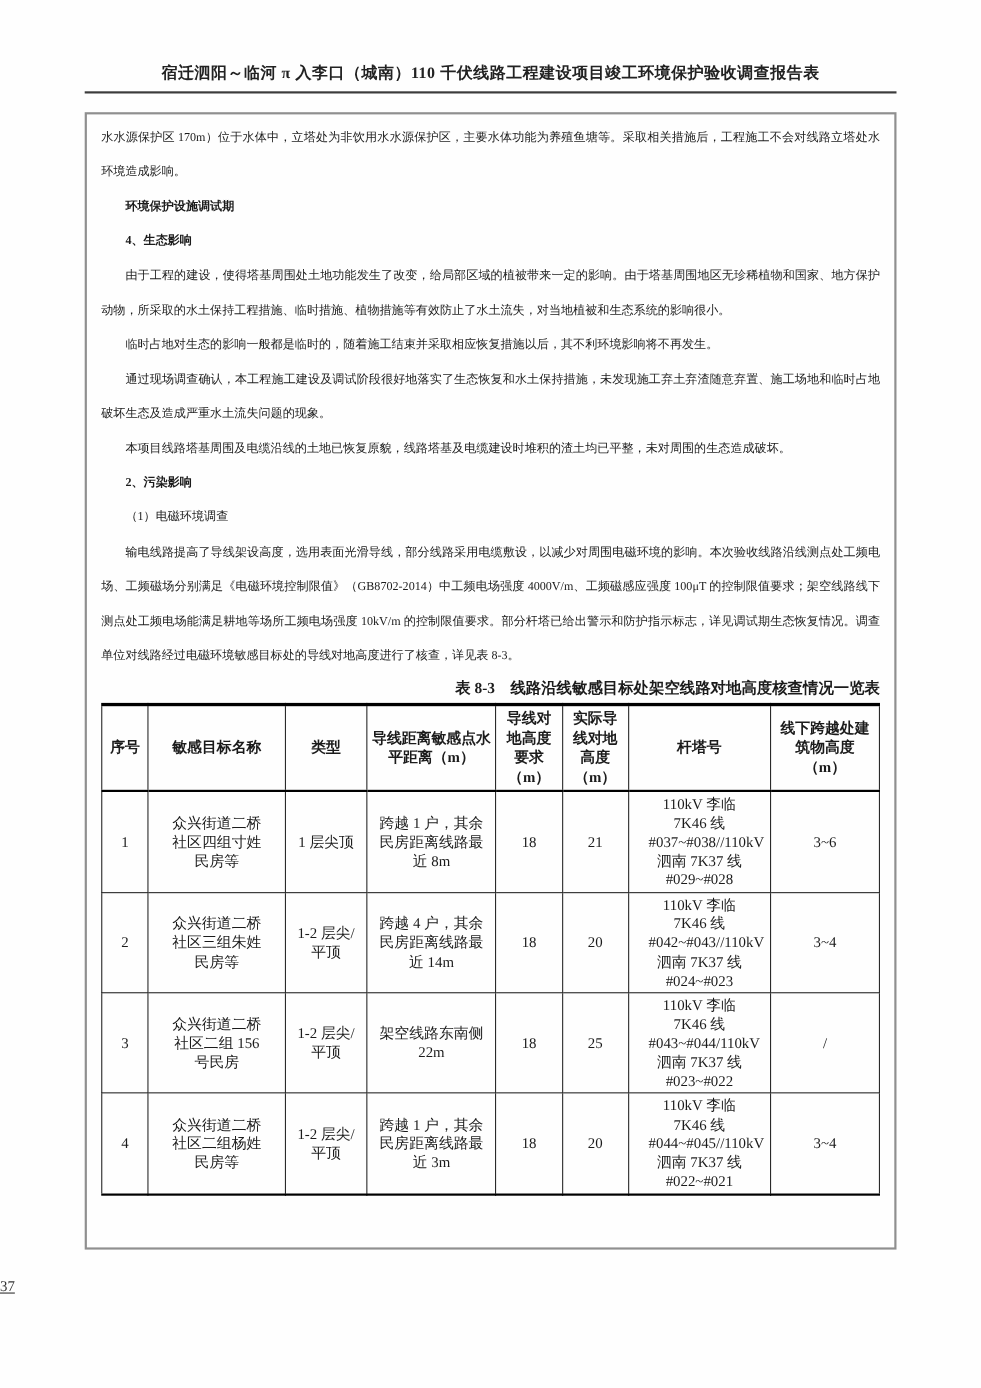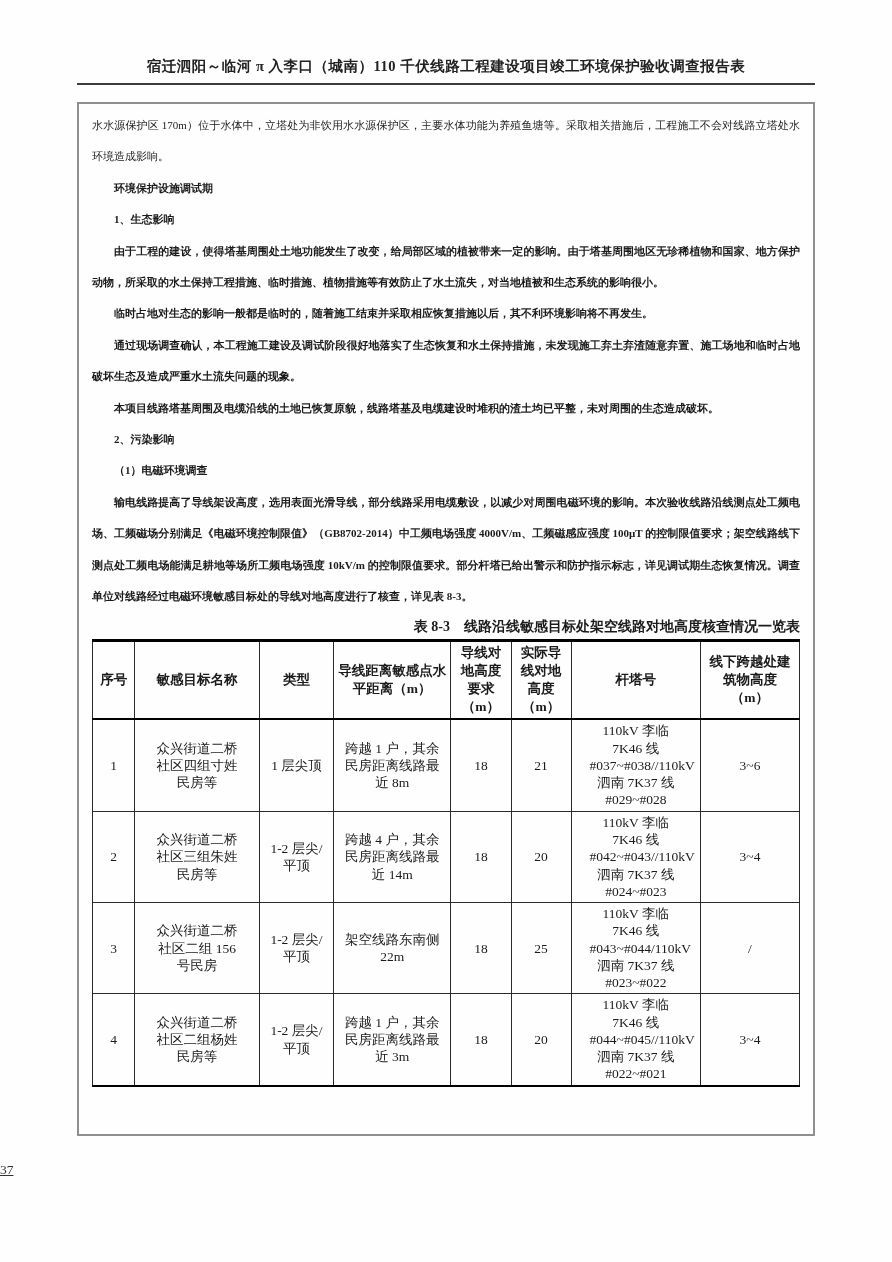--- a/index.html
+++ b/index.html
@@ -36,21 +36,21 @@
     overflow: hidden;
   }
 
   .para {
     margin: 0;
     font-size: 11px;
     line-height: 31.4px;
     text-align: justify;
     text-justify: inter-ideograph;
   }
-  .indent { text-indent: 2em; font-weight: bold; }
+  .indent { text-indent: 2em; }
   .bold   { font-weight: bold; }
 
   .table-title {
     margin-top: 3px;
     text-align: right;
     font-size: 14px;
     font-weight: bold;
     line-height: 22px;
   }
 
@@ -98,21 +98,21 @@
 
 <div class="page">
 
   <div class="header-title">宿迁泗阳～临河 π 入李口（城南）110 千伏线路工程建设项目竣工环境保护验收调查报告表</div>
   <div class="header-rule"></div>
 
   <div class="content-box">
 
     <p class="para">水水源保护区 170m）位于水体中，立塔处为非饮用水水源保护区，主要水体功能为养殖鱼塘等。采取相关措施后，工程施工不会对线路立塔处水环境造成影响。</p>
     <p class="para indent bold">环境保护设施调试期</p>
-    <p class="para indent bold">1、生态影响</p>
+    <p class="para indent bold">4、生态影响</p>
     <p class="para indent">由于工程的建设，使得塔基周围处土地功能发生了改变，给局部区域的植被带来一定的影响。由于塔基周围地区无珍稀植物和国家、地方保护动物，所采取的水土保持工程措施、临时措施、植物措施等有效防止了水土流失，对当地植被和生态系统的影响很小。</p>
     <p class="para indent">临时占地对生态的影响一般都是临时的，随着施工结束并采取相应恢复措施以后，其不利环境影响将不再发生。</p>
     <p class="para indent">通过现场调查确认，本工程施工建设及调试阶段很好地落实了生态恢复和水土保持措施，未发现施工弃土弃渣随意弃置、施工场地和临时占地破坏生态及造成严重水土流失问题的现象。</p>
     <p class="para indent">本项目线路塔基周围及电缆沿线的土地已恢复原貌，线路塔基及电缆建设时堆积的渣土均已平整，未对周围的生态造成破坏。</p>
     <p class="para indent bold">2、污染影响</p>
     <p class="para indent">（1）电磁环境调查</p>
     <p class="para indent">输电线路提高了导线架设高度，选用表面光滑导线，部分线路采用电缆敷设，以减少对周围电磁环境的影响。本次验收线路沿线测点处工频电场、工频磁场分别满足《电磁环境控制限值》（GB8702-2014）中工频电场强度 4000V/m、工频磁感应强度 100μT 的控制限值要求；架空线路线下测点处工频电场能满足耕地等场所工频电场强度 10kV/m 的控制限值要求。部分杆塔已给出警示和防护指示标志，详见调试期生态恢复情况。调查单位对线路经过电磁环境敏感目标处的导线对地高度进行了核查，详见表 8-3。</p>
 
     <div class="table-title">表 8-3　线路沿线敏感目标处架空线路对地高度核查情况一览表</div>
 

